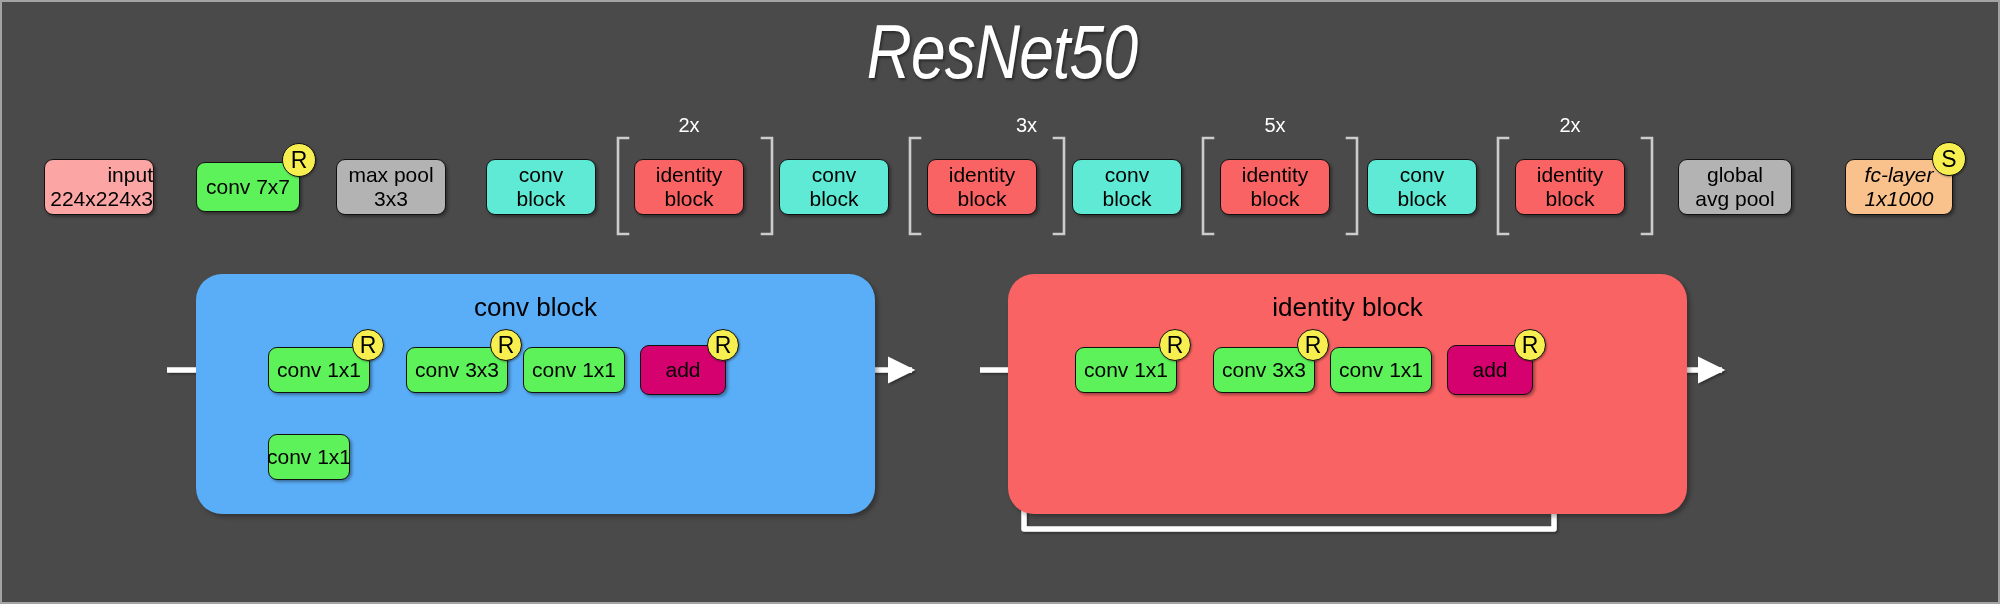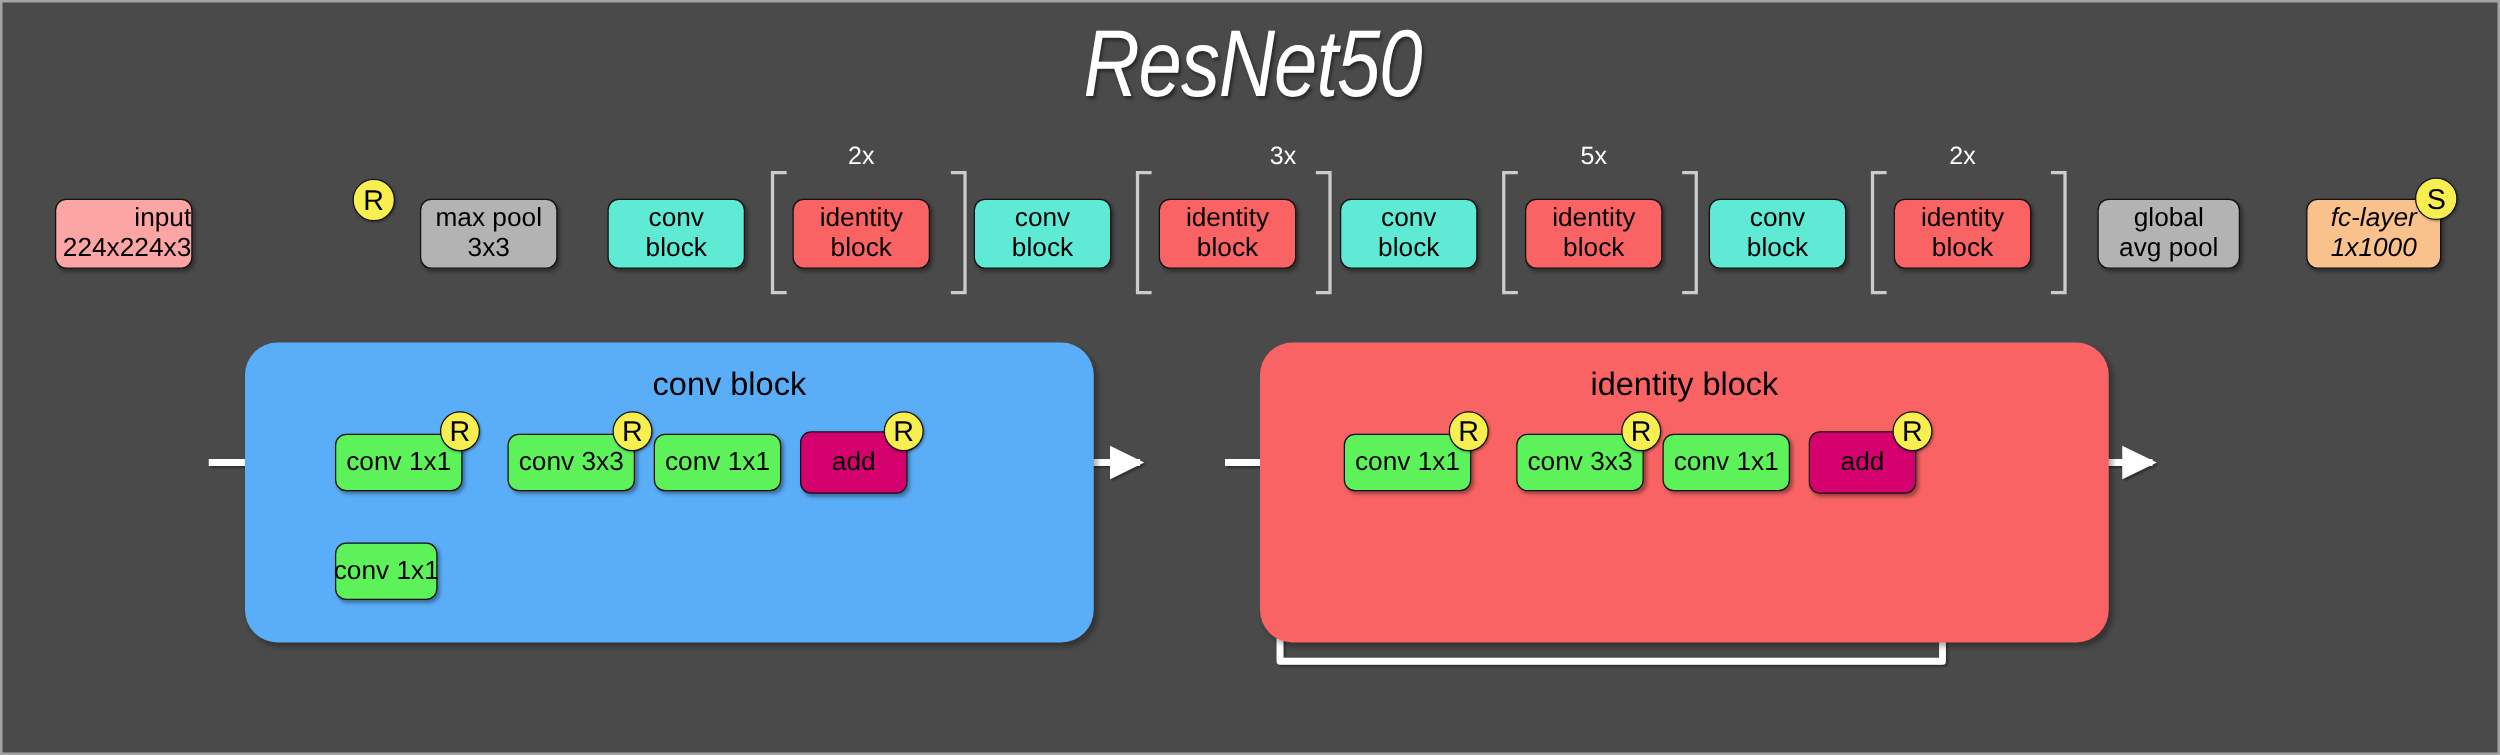--- a/index.html
+++ b/index.html
@@ -183,20 +183,23 @@
 
       <path d="M1022,368 L1022,527 L1552,527 L1552,400" stroke="#ffffff" stroke-width="5.5" fill="none" stroke-linejoin="round" marker-end="url(#arrowhead)"></path>
     </g>
   </svg>
 
   <div class="node gray" style="left:42px;  top:157px; width:110px; height:56px;">
     <span>input</span>
     <span>224x224x3</span>
   </div>
 
+  <div class="node green" style="left:194px; top:160px; width:104px; height:50px;">
+    <span>conv 7x7</span>
+  </div>
   <div class="badge" style="left:280px; top:141px; width:34px; height:34px;">R</div>
 
   <div class="node gray2" style="left:334px; top:157px; width:110px; height:56px;">
     <span>max pool</span>
     <span>3x3</span>
   </div>
 
   <div class="node blue" style="left:484px; top:157px; width:110px; height:56px;">
     <span>conv</span>
     <span>block</span>
@@ -246,21 +249,21 @@
     <span>avg pool</span>
   </div>
 
   <div class="node orange" style="left:1843px; top:157px; width:108px; height:56px;font-style:italic;">
     <span>fc-layer</span>
     <span>1x1000</span>
   </div>
   <div class="badge" style="left:1930px; top:140px; width:34px; height:34px;">S</div>
 
   <div class="panel conv" style="left:194px; top:272px; width:679px; height:240px;">
-    <div class="panel-title" style="top:18px;margin-left:48px;">conv block</div>
+    <div class="panel-title" style="top:18px;">conv block</div>
   </div>
 
   <div class="node green" style="left:266px; top:345px; width:102px; height:46px;">
     <span>conv 1x1</span>
   </div>
   <div class="badge" style="left:350px; top:327px; width:32px; height:32px;">R</div>
 
   <div class="node green" style="left:404px; top:345px; width:102px; height:46px;">
     <span>conv 3x3</span>
   </div>

